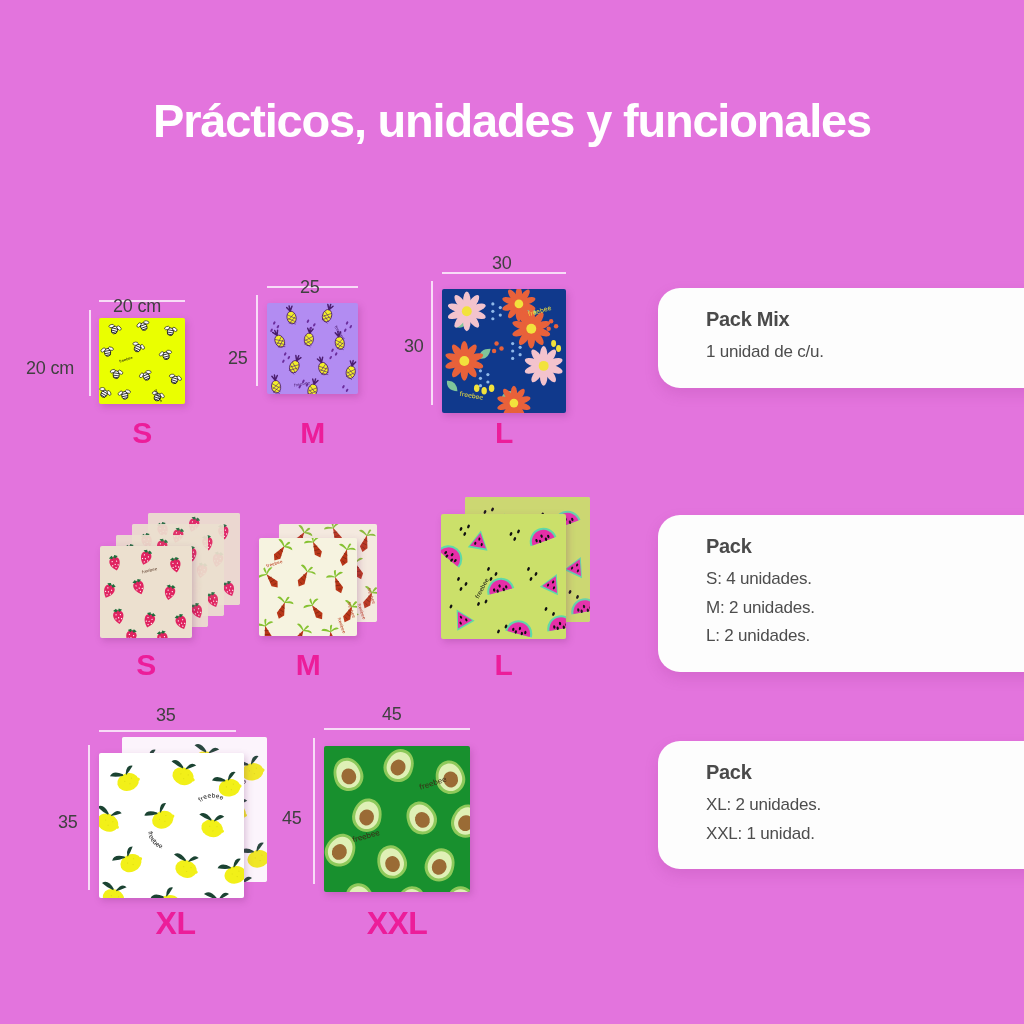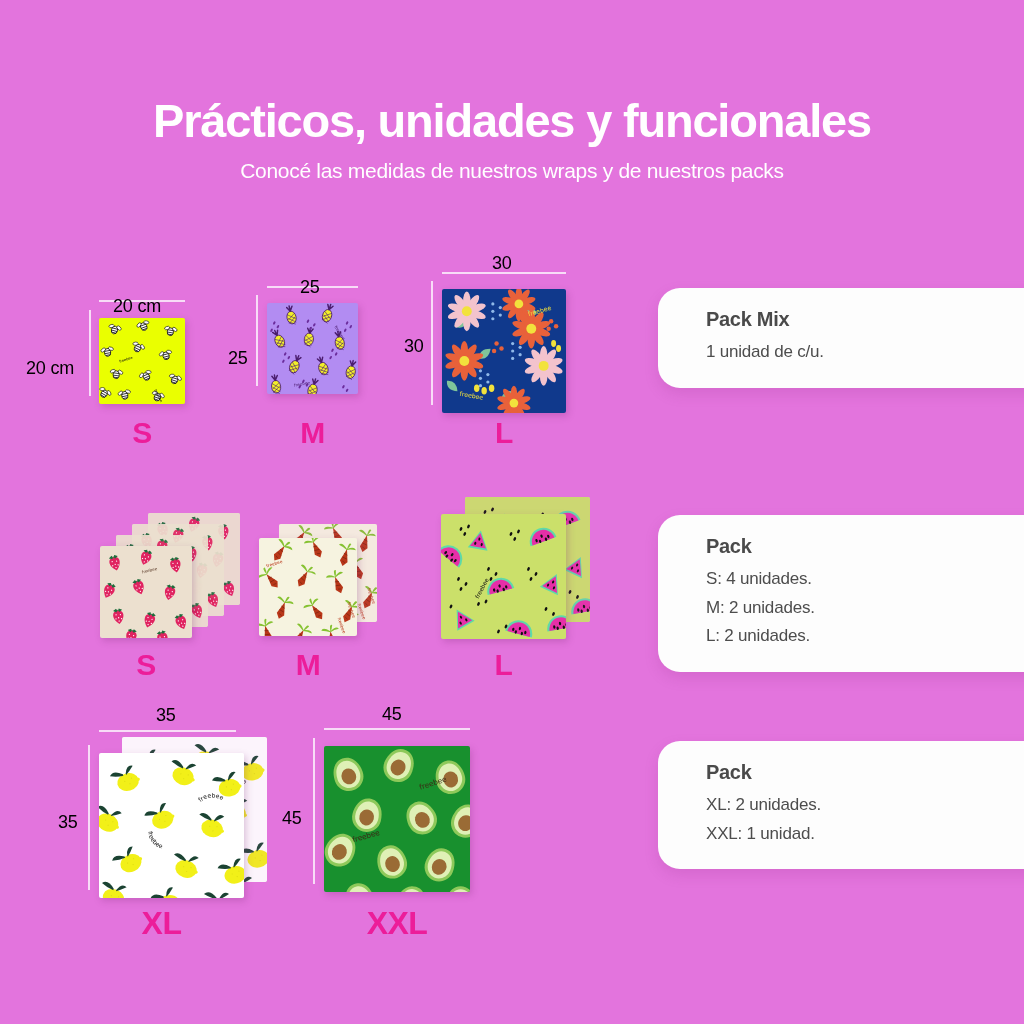--- a/index.html
+++ b/index.html
@@ -101,32 +101,31 @@
     height: 2px;
     background: rgba(255,255,255,0.75);
   }
   .dim-line-v {
     position: absolute;
     width: 2px;
     background: rgba(255,255,255,0.75);
   }
   .dim-label {
     position: absolute;
-    color: #000000;
+    color: #404040;
     font-size: 18px;
     letter-spacing: -0.2px;
     white-space: nowrap;
   }
 </style>
 </head>
 <body>
 
 <div class="header">
   <h1 class="title">Prácticos, unidades y funcionales</h1>
-  <p class="subtitle">Conocé las medidas de nuestros wraps y de nuestros packs</p>
 </div>
 
 <div id="wraps-area">
     <div class="wrap-group" style="left: 99px; top: 310px; width: 86px; height: 86px;">
       <div class="stack" style="width: 86px; height: 86px;">
         <div class="sheet" style="left: 0px; top: 8px; width: 86px; height: 86px; z-index: 20;"><svg width="86" height="86" viewBox="0 0 100 100" preserveAspectRatio="none" xmlns="http://www.w3.org/2000/svg">
             <rect width="100" height="100" fill="#eaff00"></rect>
             <g transform="translate(18,14) rotate(15) scale(0.9)">
               <ellipse cx="0" cy="0" rx="4" ry="5" fill="#ffffff" stroke="#111" stroke-width="1"></ellipse>
               <path d="M-4 -2 H4 M-4 1 H4 M-3 3.5 H3" stroke="#111" stroke-width="1"></path>
@@ -1661,21 +1660,21 @@
               <path d="M-2 -6 Q -8 -11 -11 -7 Q -6 -5 -2 -5 Z" fill="#1b4332"></path>
               <path d="M0 -6 Q 2 -12 6 -10 Q 3 -7 0 -5 Z" fill="#1b4332"></path>
             </g>
             <path id="arc1" d="M 34 54 A 12 12 0 0 0 58 54" fill="none"></path>
             <text font-size="4.2" fill="#111" font-family="DejaVu Sans"><textPath href="#arc1">freebee</textPath></text>
             <path id="arc2" d="M 70 34 A 12 12 0 0 1 90 40" fill="none"></path>
             <text font-size="4.2" fill="#111" font-family="DejaVu Sans"><textPath href="#arc2">freebee</textPath></text>
           </svg></div>
       </div>
     </div>
-    <div class="size-letter" style="font-size: 32px; top: 905px; left: 89px; width: 145px;">XL</div>
+    <div class="size-letter" style="font-size: 32px; top: 905px; left: 103px; width: 145px;">XL</div>
     <div class="dim-line-h" style="top: 730px; left: 99px; width: 137px;"></div>
     <div class="dim-label" style="top: 705px; left: 156px;">35</div>
     <div class="dim-line-v" style="top: 745px; left: 88px; height: 145px;"></div>
     <div class="dim-label" style="top: 812px; left: 58px;">35</div>
     <div class="wrap-group" style="left: 324px; top: 738px; width: 146px; height: 146px;">
       <div class="stack" style="width: 146px; height: 146px;">
         <div class="sheet" style="left: 0px; top: 8px; width: 146px; height: 146px; z-index: 20;"><svg width="146" height="146" viewBox="0 0 100 100" preserveAspectRatio="none" xmlns="http://www.w3.org/2000/svg">
             <rect width="100" height="100" fill="#18902e"></rect>
             <g transform="translate(16,18) rotate(-20)">
               <path d="M0 -10 C 7 -10 10 -3 10 3 C 10 9 5 13 0 13 C -5 13 -10 9 -10 3 C -10 -3 -7 -10 0 -10 Z" fill="#8ec95a"></path>

